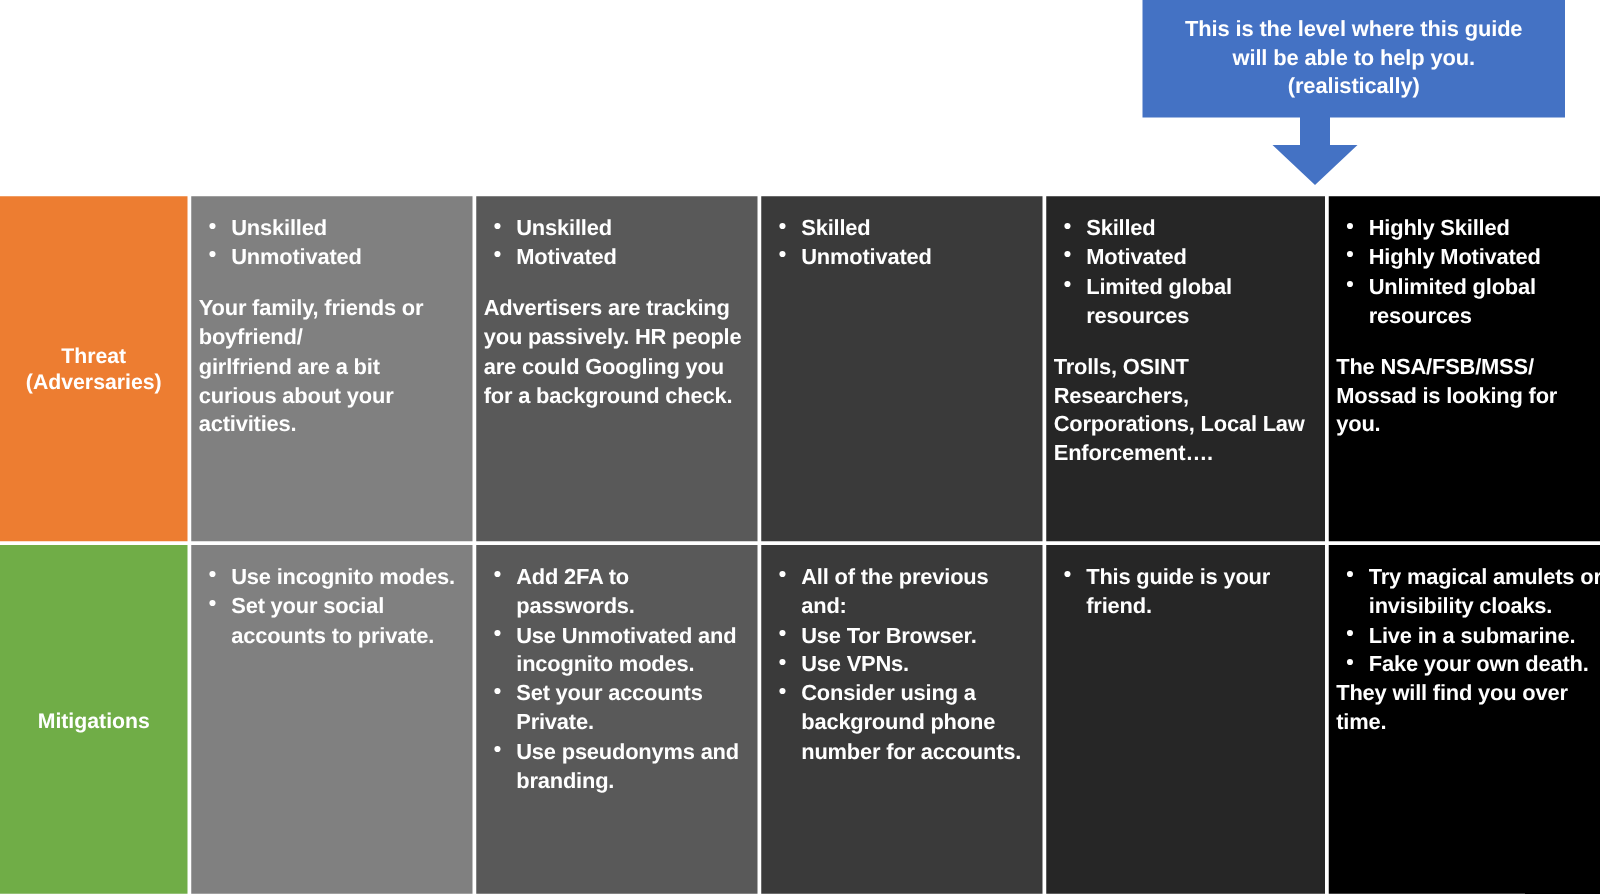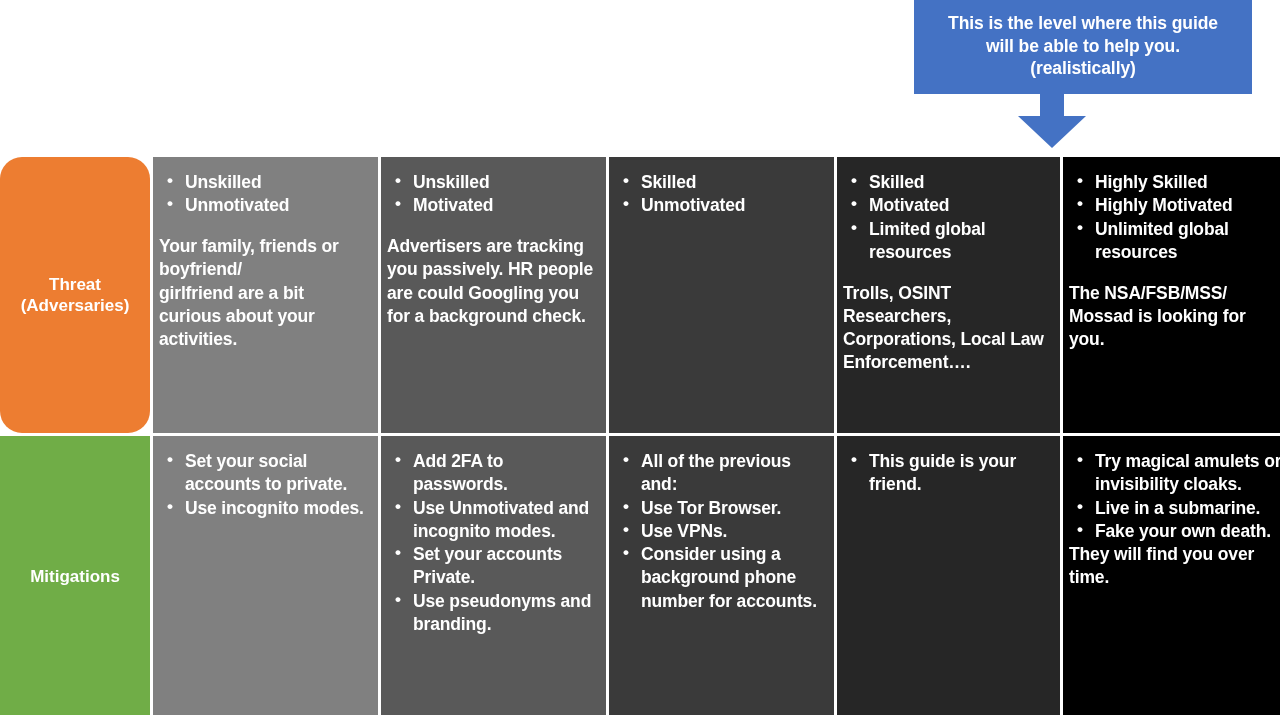--- a/index.html
+++ b/index.html
@@ -129,21 +129,21 @@
 will be able to help you.
 (realistically)</div>
     </div>
     <svg id="callout-arrow" viewBox="0 0 92 56" preserveAspectRatio="none">
       <polygon points="34,0 58,0 58,24 80,24 46,56 12,24 34,24" fill="#4472C4"></polygon>
     </svg>
   </div>
 
   <div id="matrix">
 
-    <div class="cell hdr-cell" style="background:#ED7D31;border-radius:22px;">
+    <div class="cell hdr-cell" style="background:#ED7D31;">
       <div class="hdr-label">Threat
 (Adversaries)</div>
     </div>
 
     <div class="cell" style="background:#808080;">
       <div class="cell-body">
         <ul class="bullets">
           <li>Unskilled</li>
           <li>Unmotivated</li>
         </ul>
@@ -194,22 +194,22 @@
       </div>
     </div>
 
     <div class="cell hdr-cell" style="background:#70AD47;">
       <div class="hdr-label">Mitigations</div>
     </div>
 
     <div class="cell" style="background:#808080;">
       <div class="cell-body">
         <ul class="bullets">
+          <li>Use incognito modes.</li>
           <li>Set your social accounts to private.</li>
-          <li>Use incognito modes.</li>
         </ul>
       </div>
     </div>
 
     <div class="cell" style="background:#595959;">
       <div class="cell-body">
         <ul class="bullets">
           <li>Add 2FA to passwords.</li>
           <li>Use Unmotivated and incognito modes.</li>
           <li>Set your accounts Private.</li>

